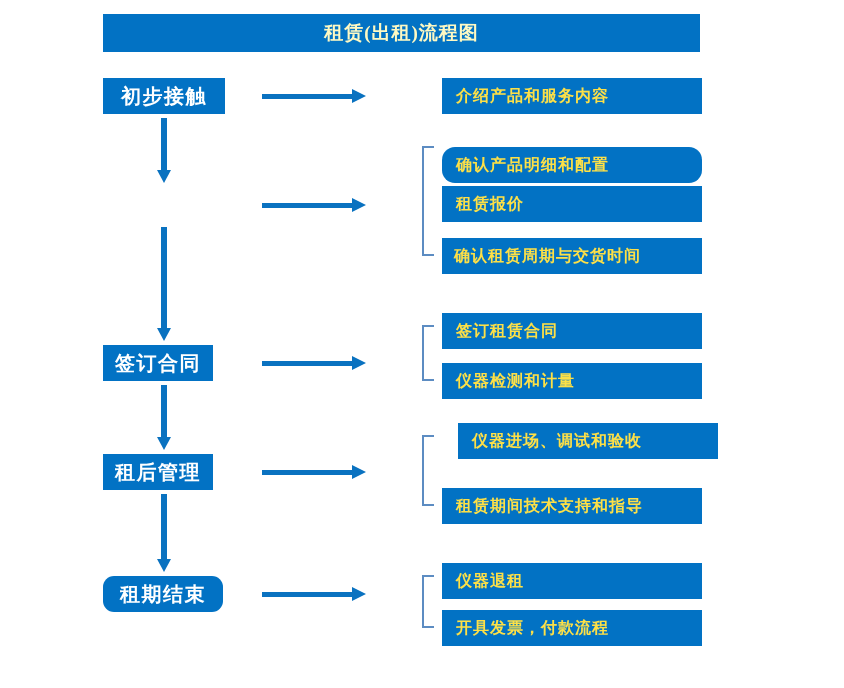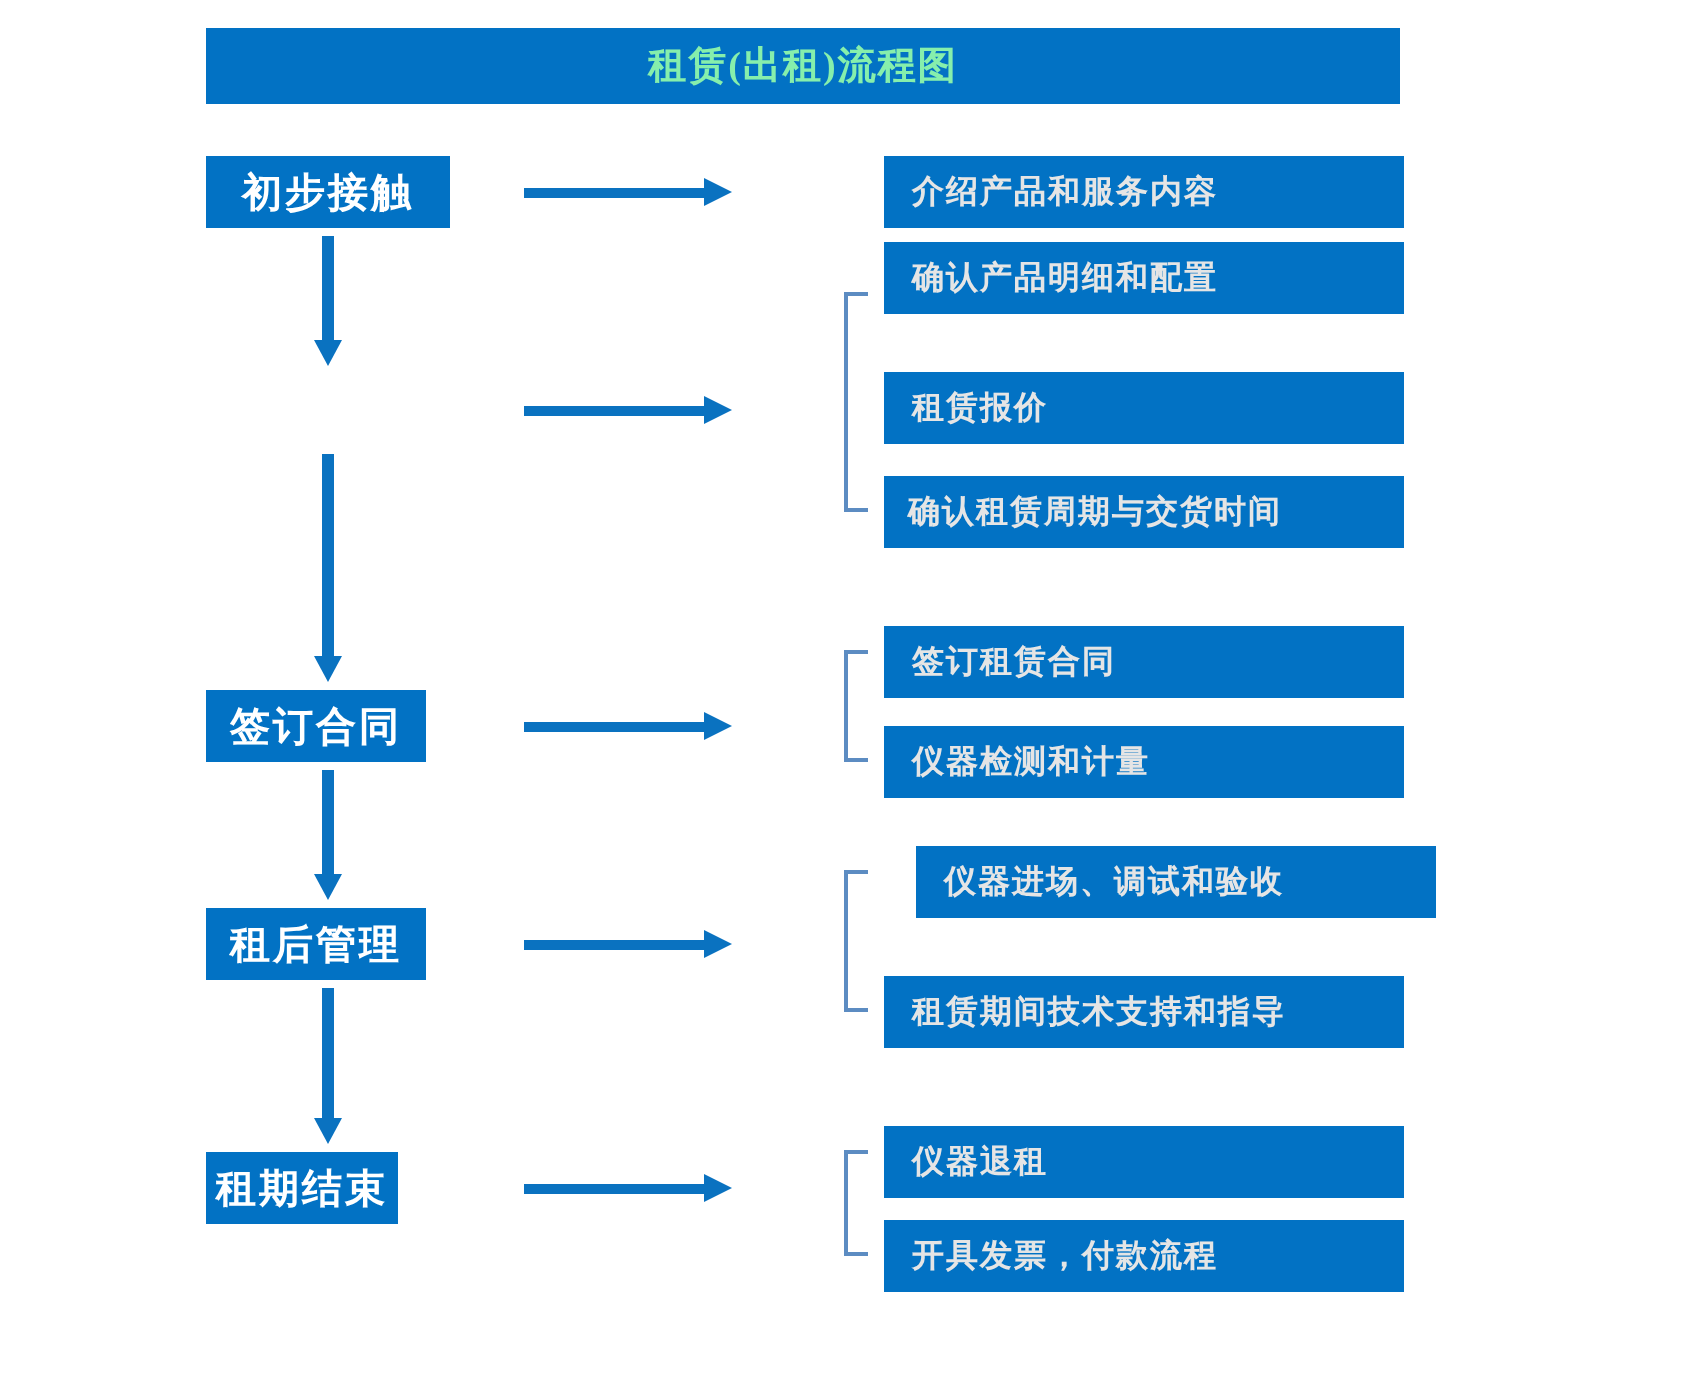--- a/index.html
+++ b/index.html
@@ -23,21 +23,21 @@
   }
 
   
   .title-bar {
     position: absolute;
     left: 103px;
     top: 14px;
     width: 597px;
     height: 38px;
     background: #0272c4;
-    color: #86efac;
+    color: #fef9c3;
     font-size: 19px;
     font-weight: bold;
     letter-spacing: 1px;
     display: flex;
     align-items: center;
     justify-content: center;
     box-sizing: border-box;
   }
 
   
@@ -55,21 +55,21 @@
     box-sizing: border-box;
   }
 
   
   .detail-box {
     position: absolute;
     left: 442px;
     width: 260px;
     height: 36px;
     background: #0272c4;
-    color: #e5e5e5;
+    color: #fde047;
     font-size: 16px;
     font-weight: bold;
     letter-spacing: 1px;
     display: flex;
     align-items: center;
     box-sizing: border-box;
     padding-left: 14px;
   }
 
   
@@ -138,21 +138,21 @@
 
   <div class="title-bar">租赁(出租)流程图</div>
 
   <div class="stage-box" style="left:103px; top:78px; width:122px;">初步接触</div>
 
 
   <div class="stage-box" style="left:103px; top:345px; width:110px;">签订合同</div>
 
   <div class="stage-box" style="left:103px; top:454px; width:110px;font-family:Liberation Mono, monospace;">租后管理</div>
 
-  <div class="stage-box" style="left:103px; top:576px; width:96px;">租期结束</div>
+  <div class="stage-box" style="left:103px; top:576px; width:120px;border-radius:11px;">租期结束</div>
 
   <div class="v-arrow" style="top:118px; height:65px;">
     <div class="shaft" style="height:52px;"></div>
     <div class="head" style="top:52px;"></div>
   </div>
 
   <div class="v-arrow" style="top:227px; height:114px;">
     <div class="shaft" style="height:101px;"></div>
     <div class="head" style="top:101px;"></div>
   </div>
@@ -195,21 +195,21 @@
   <div class="bracket" style="top:146px; height:110px;"></div>
 
   <div class="bracket" style="top:325px; height:56px;"></div>
 
   <div class="bracket" style="top:435px; height:71px;"></div>
 
   <div class="bracket" style="top:575px; height:53px;"></div>
 
   <div class="detail-box" style="top:78px;">介绍产品和服务内容</div>
 
-  <div class="detail-box" style="top:121px;">确认产品明细和配置</div>
+  <div class="detail-box" style="top:147px;border-radius:13px;">确认产品明细和配置</div>
 
   <div class="detail-box" style="top:186px;">租赁报价</div>
 
   <div class="detail-box" style="top:238px;padding-left:12px;">确认租赁周期与交货时间</div>
 
   <div class="detail-box" style="top:313px;">签订租赁合同</div>
 
   <div class="detail-box" style="top:363px;">仪器检测和计量</div>
 
   <div class="detail-box" style="top:423px;margin-left:16px;">仪器进场、调试和验收</div>

